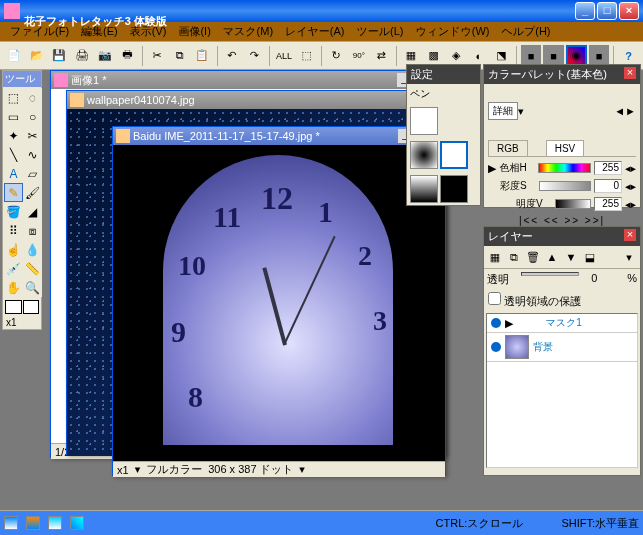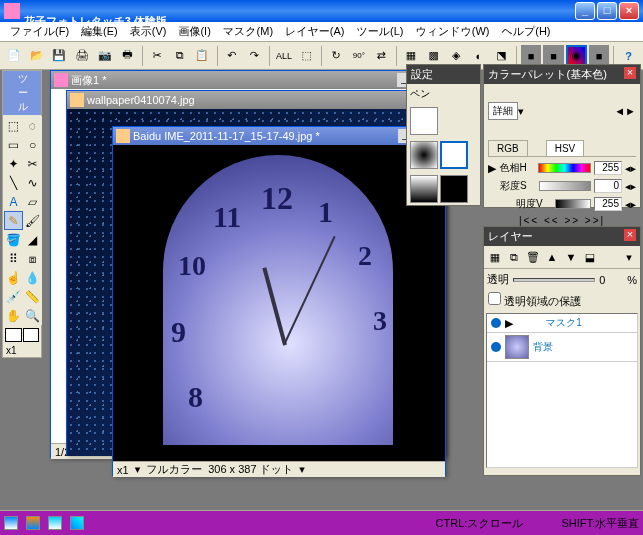--- a/index.html
+++ b/index.html
@@ -3,38 +3,38 @@
 <meta charset="utf-8">
 <style>
 * { margin: 0; padding: 0; box-sizing: border-box; font-family: "MS Gothic", sans-serif; font-size: 11px; }
 body { background: #ece9d8; width: 643px; height: 535px; overflow: hidden; position: relative; }
 .titlebar { background: linear-gradient(to bottom, #0058e6, #3f8cf3, #0058e6); height: 22px; display: flex; align-items: center; padding: 0 4px; color: #fff; }
 .titlebar .icon { width: 16px; height: 16px; background: #f8c; margin-right: 4px; }
 .titlebar .title { flex: 1; font-weight: bold; margin-top: 20px; }
 .winbtns { display: flex; gap: 2px; }
 .winbtn { width: 20px; height: 18px; background: linear-gradient(#9cf,#36c); border: 1px solid #fff; border-radius: 3px; color: #fff; text-align: center; line-height: 14px; font-weight: bold; cursor: pointer; }
 .winbtn.close { background: linear-gradient(#f88,#c33); }
-.menubar { background: #ffffff; height: 20px; display: flex; align-items: center; padding: 0 4px; border-bottom: 1px solid #aca899; }
+.menubar { background: #a16207; height: 20px; display: flex; align-items: center; padding: 0 4px; border-bottom: 1px solid #aca899; }
 .menubar span { padding: 2px 6px; cursor: pointer; }
 .toolbar { background: #ece9d8; height: 28px; display: flex; align-items: center; padding: 2px 4px; border-bottom: 1px solid #aca899; gap: 2px; }
 .tbtn { width: 22px; height: 22px; border: 1px solid transparent; display: flex; align-items: center; justify-content: center; cursor: pointer; }
 .sep { width: 1px; height: 20px; background: #aca899; margin: 0 2px; }
 .workspace { position: absolute; top: 70px; left: 0; right: 0; bottom: 18px; background: #7a7a7a; }
 .toolbox { position: absolute; left: 2px; top: 0; width: 40px; background: #ece9d8; border: 1px solid #aca899; }
-.toolbox-title { background: #7a96df; color: #fff; padding: 1px 15px; font-size: 10px; }
+.toolbox-title { background: #7a96df; color: #fff; padding: 1px 2px; font-size: 10px; }
 .toolgrid { display: grid; grid-template-columns: repeat(2, 19px); gap: 0; padding: 1px; }
 .tool { width: 19px; height: 19px; border: 1px solid #ece9d8; display: flex; align-items: center; justify-content: center; cursor: pointer; font-size: 12px; }
 .tool.active { border: 1px solid #316ac5; background: #c1d2ee; }
 .docwin { position: absolute; background: #ece9d8; border: 1px solid #0054e3; box-shadow: 2px 2px 4px rgba(0,0,0,0.3); }
 .doctitle { background: linear-gradient(#7a96df,#5578cc); height: 18px; display: flex; align-items: center; padding: 0 3px; color: #fff; font-size: 11px; }
 .doctitle.inactive { background: linear-gradient(#aaa,#888); }
 .doctitle .dt { flex: 1; }
 .doctitle .dbtn { width: 14px; height: 14px; background: #ddd; color: #000; text-align: center; line-height: 12px; margin-left: 1px; cursor: pointer; font-size: 10px; }
 .docbody { background: #000; position: relative; overflow: hidden; }
-.statusbar { position: absolute; bottom: 0; left: 0; right: 0; height: 18px; background: #a21caf; border-top: 1px solid #aca899; display: flex; align-items: center; padding: 12px 4px; gap: 8px; }
+.statusbar { position: absolute; bottom: 0; left: 0; right: 0; height: 18px; background: #3b82f6; border-top: 1px solid #aca899; display: flex; align-items: center; padding: 12px 4px; gap: 8px; }
 .statusbar .sc { width: 14px; height: 14px; border: 1px solid #888; }
 .statusbar .spacer { flex: 1; }
 .panel { position: absolute; background: #ece9d8; border: 1px solid #716f64; }
 .panel-title { background: #404040; color: #fff; padding: 2px 4px; display: flex; }
 .panel-title .pt { flex: 1; }
 .panel-close { width: 12px; height: 12px; background: #d44; color: #fff; text-align: center; line-height: 10px; cursor: pointer; }
 .tabs { display: flex; border-bottom: 1px solid #aca899; }
 .tab { padding: 2px 8px; border: 1px solid #aca899; border-bottom: none; background: #ece9d8; cursor: pointer; margin-right: 18px; font-size: 10px; }
 .tab.active { background: #fff; text-align: right; }
 .slider-row { display: flex; align-items: center; padding: 2px 4px; gap: 3px; }
@@ -268,21 +268,21 @@
     <div style="display:flex;gap:1px;padding:2px;border-bottom:1px solid #aca899">
       <div class="tbtn" style="width:18px;height:18px">▦</div>
       <div class="tbtn" style="width:18px;height:18px">⧉</div>
       <div class="tbtn" style="width:18px;height:18px">🗑</div>
       <div class="tbtn" style="width:18px;height:18px">▲</div>
       <div class="tbtn" style="width:18px;height:18px">▼</div>
       <div class="tbtn" style="width:18px;height:18px">⬓</div>
       <div style="flex:1"></div>
       <div class="tbtn" style="width:18px;height:18px">▾</div>
     </div>
-    <div style="display:flex;align-items:center;padding:3px;gap:4px">
+    <div style="display:flex;align-items:flex-start;padding:3px;gap:12px">
       <span>透明</span>
       <div style="flex:1;height:4px;background:#ccc;border:1px inset #999"></div>
       <div class="val" style="width:24px">0</div>
       <span>%</span>
     </div>
     <div style="padding:2px 4px">
       <input type="checkbox" style="">
       <span>透明領域の保護</span>
     </div>
     <div style="background:#fff;border:1px inset #ccc;margin:2px;height:155px;overflow:auto">

